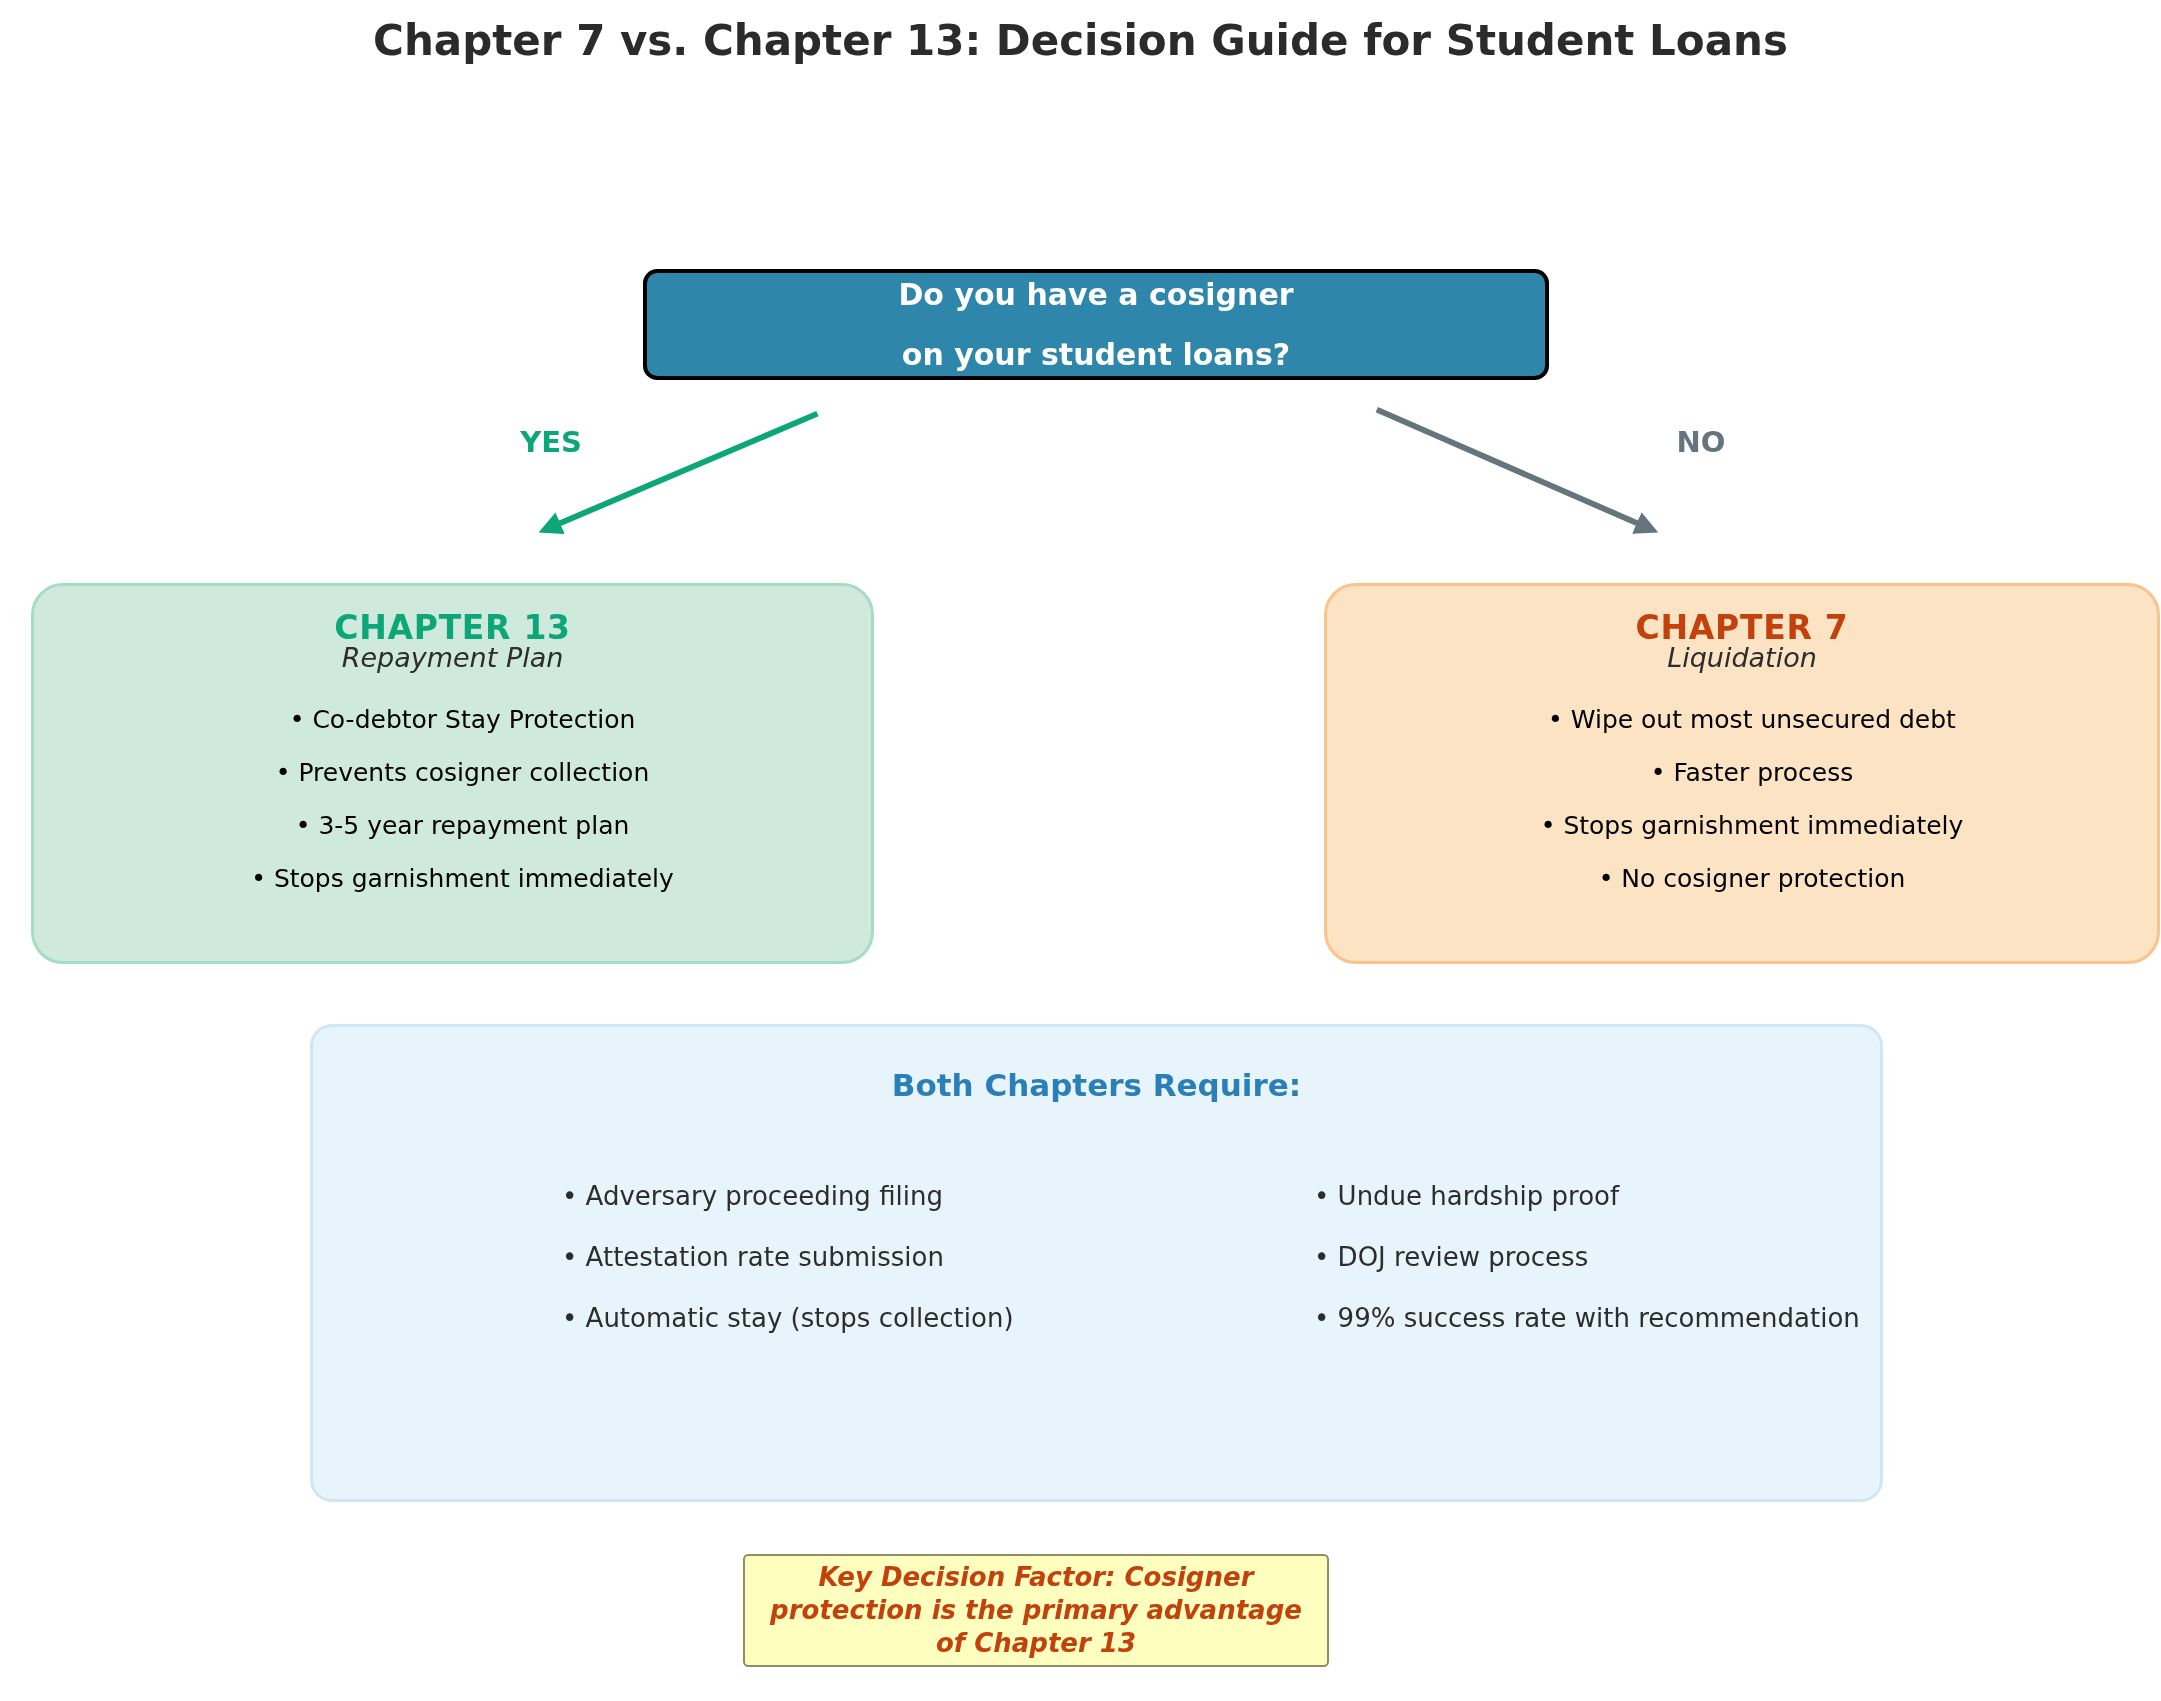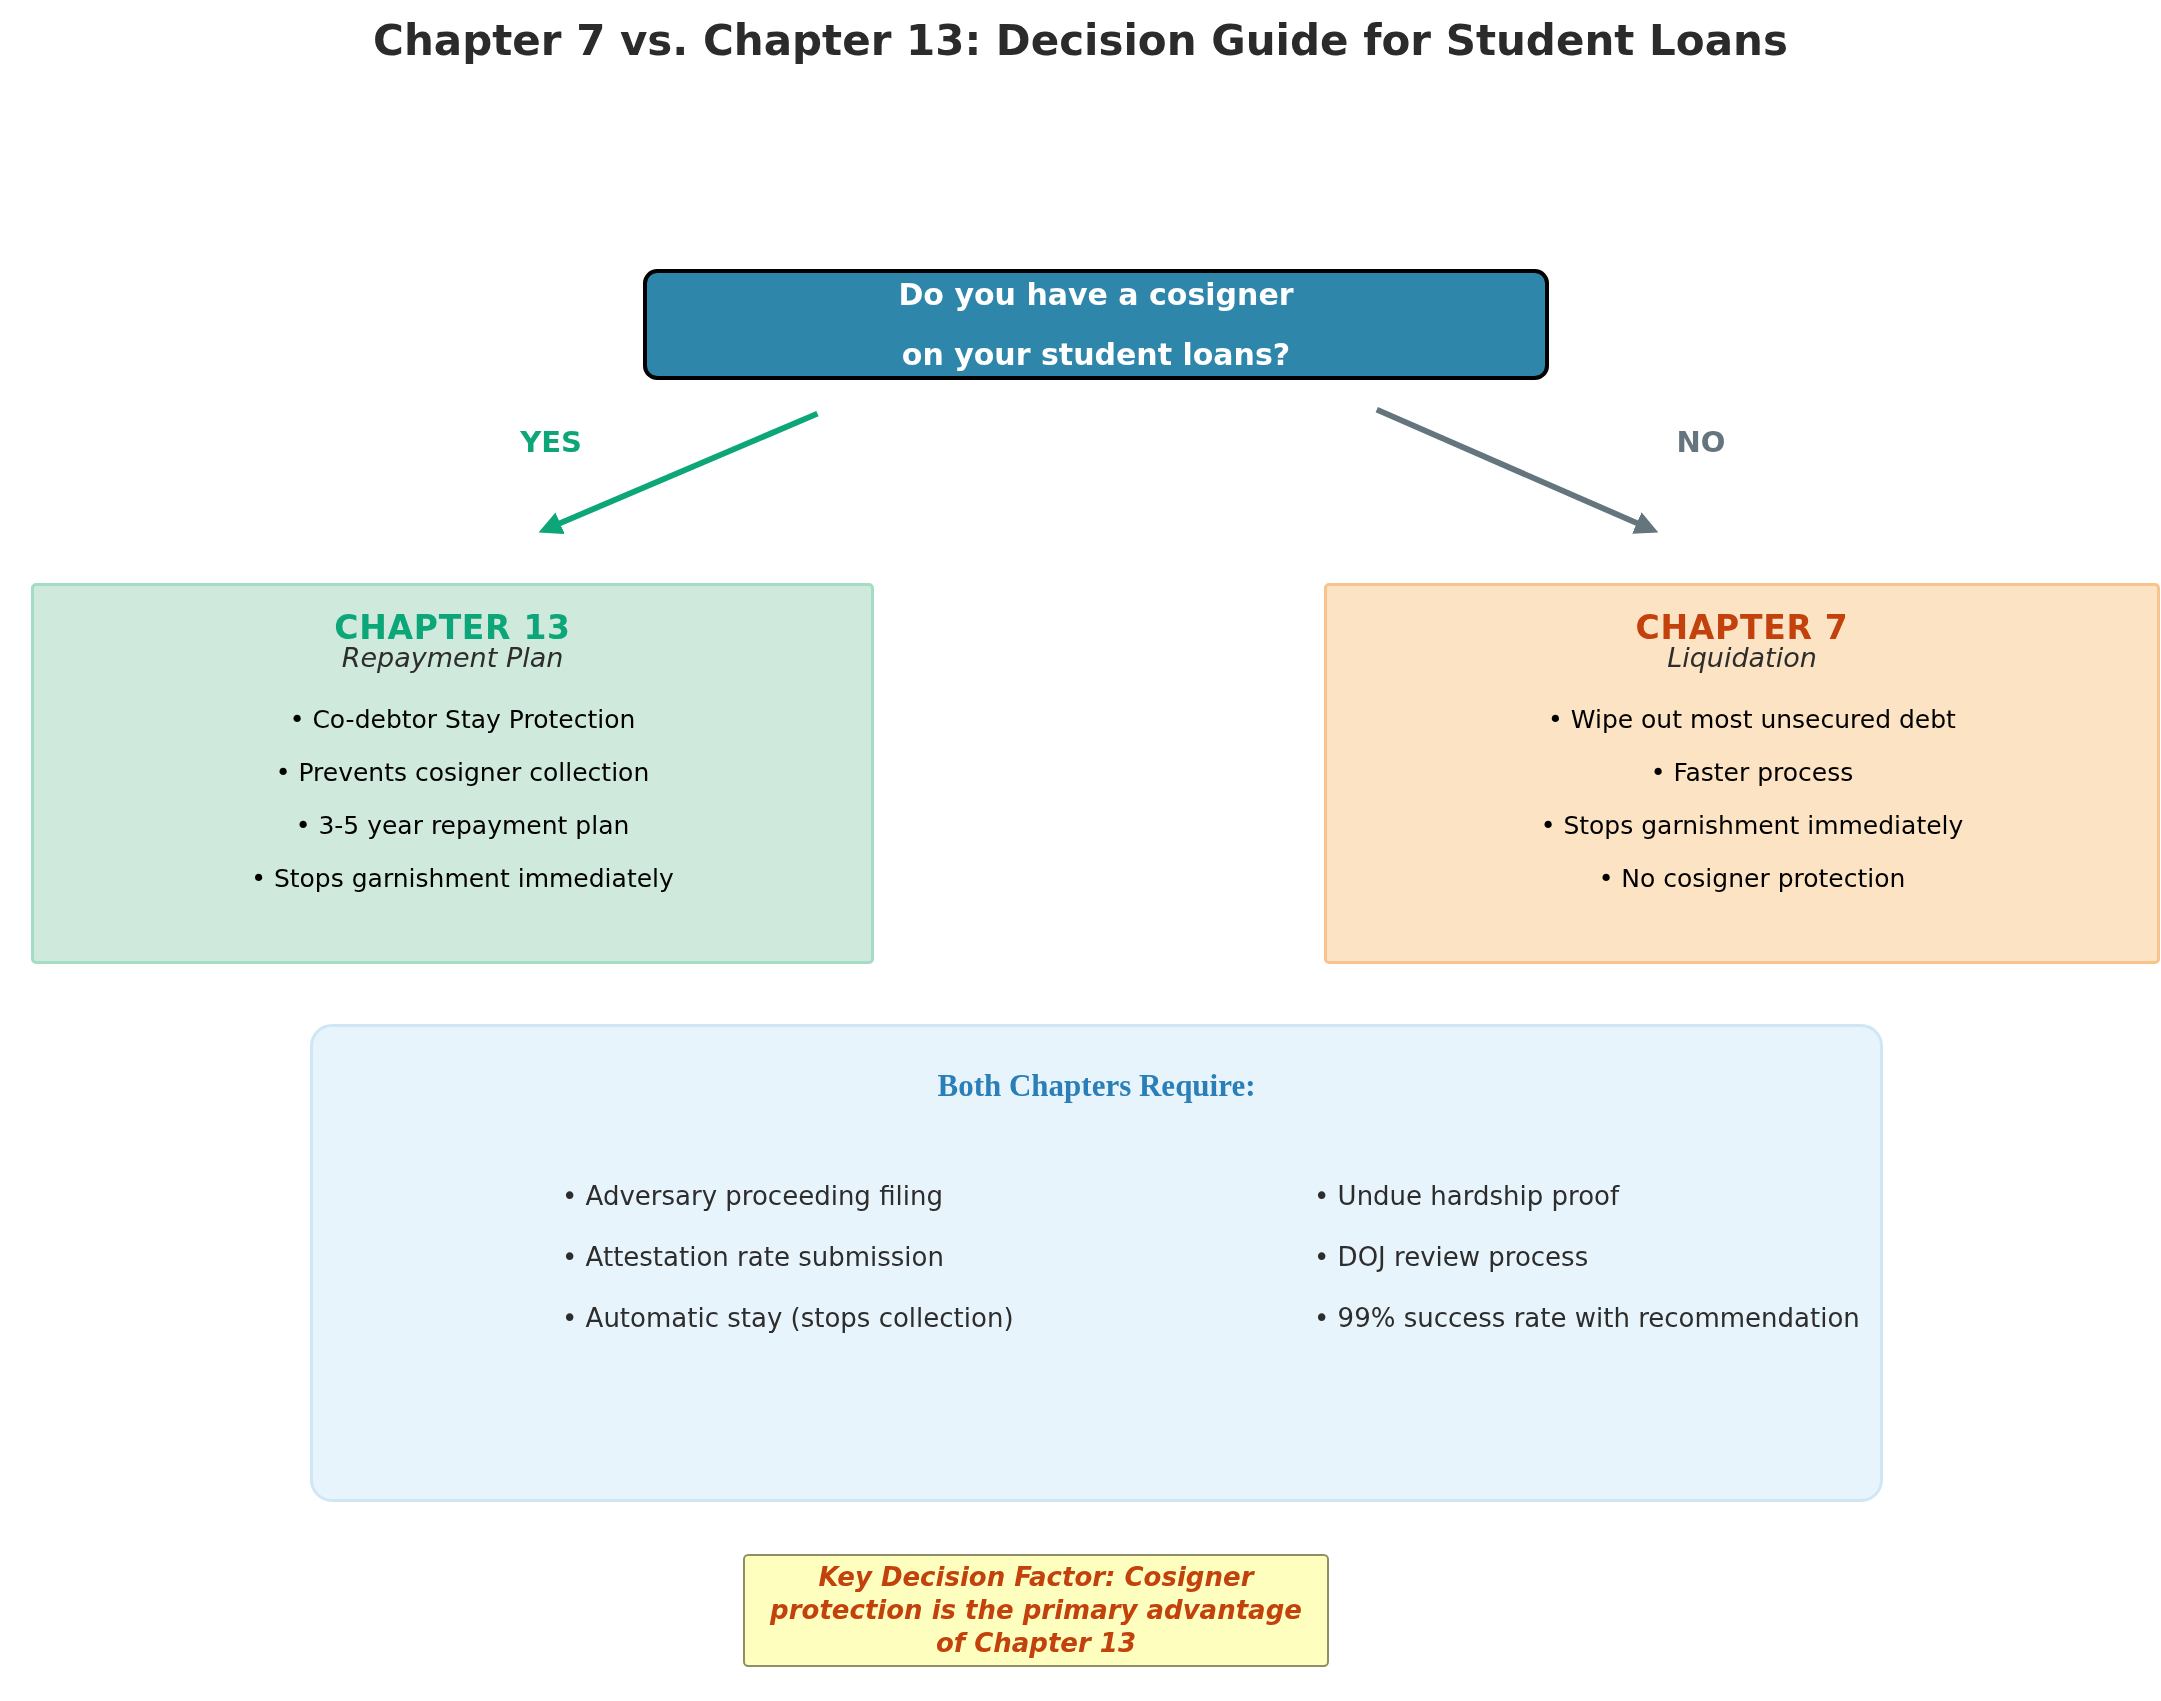--- a/index.html
+++ b/index.html
@@ -61,21 +61,21 @@
     font-size: 29px;
     font-weight: bold;
     width: 156px;
     text-align: center;
   }
   .flow-label.yes { left: 473px; top: 425px; color: #0ca678; }
   .flow-label.no  { left: 1623px; top: 425px; color: #64757e; }
 
   .panel {
     position: absolute;
-    border-radius: 5px;
+    border-radius: 32px;
     text-align: center;
   }
   .panel.ch13 {
     left: 31px; top: 583px; width: 843px; height: 381px;
     background: #cfe9dc;
     border: 3.9px solid #a5ddc4;
   }
   .panel.ch7 {
     left: 1324px; top: 583px; width: 836px; height: 381px;
     background: #fce3c3;
@@ -112,21 +112,20 @@
     border: 3.3px solid #cfe7f4;
     border-radius: 22px;
   }
   .both-heading {
     margin-top: 43px;
     text-align: center;
     font-size: 31px;
     line-height: 31px;
     font-weight: bold;
     color: #2a7fb8;
-    font-family: Liberation Serif, serif;
   }
   .both-col {
     position: absolute;
     top: 139px;
     text-align: left;
   }
   .both-col.left  { left: 249px; }
   .both-col.right { left: 1001px; }
   .both-bullet {
     font-size: 26px;

